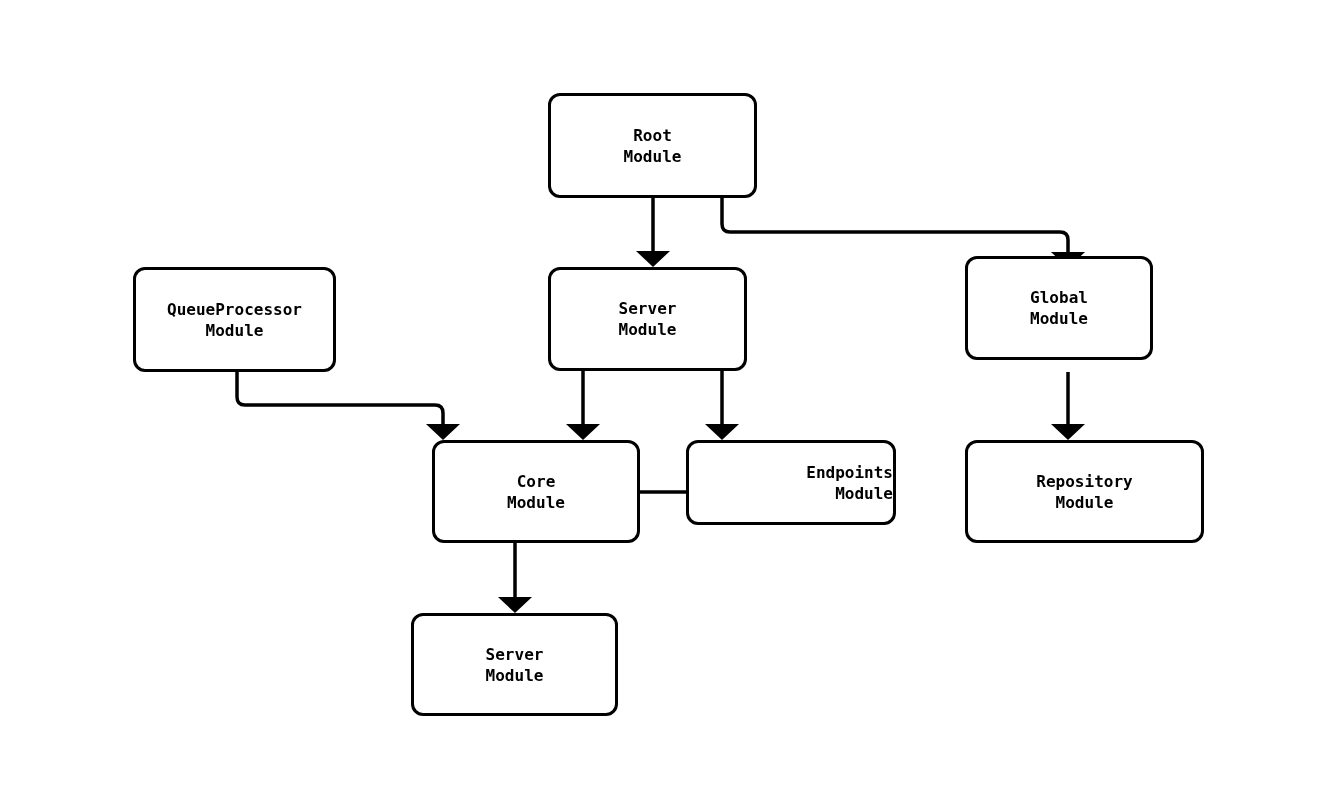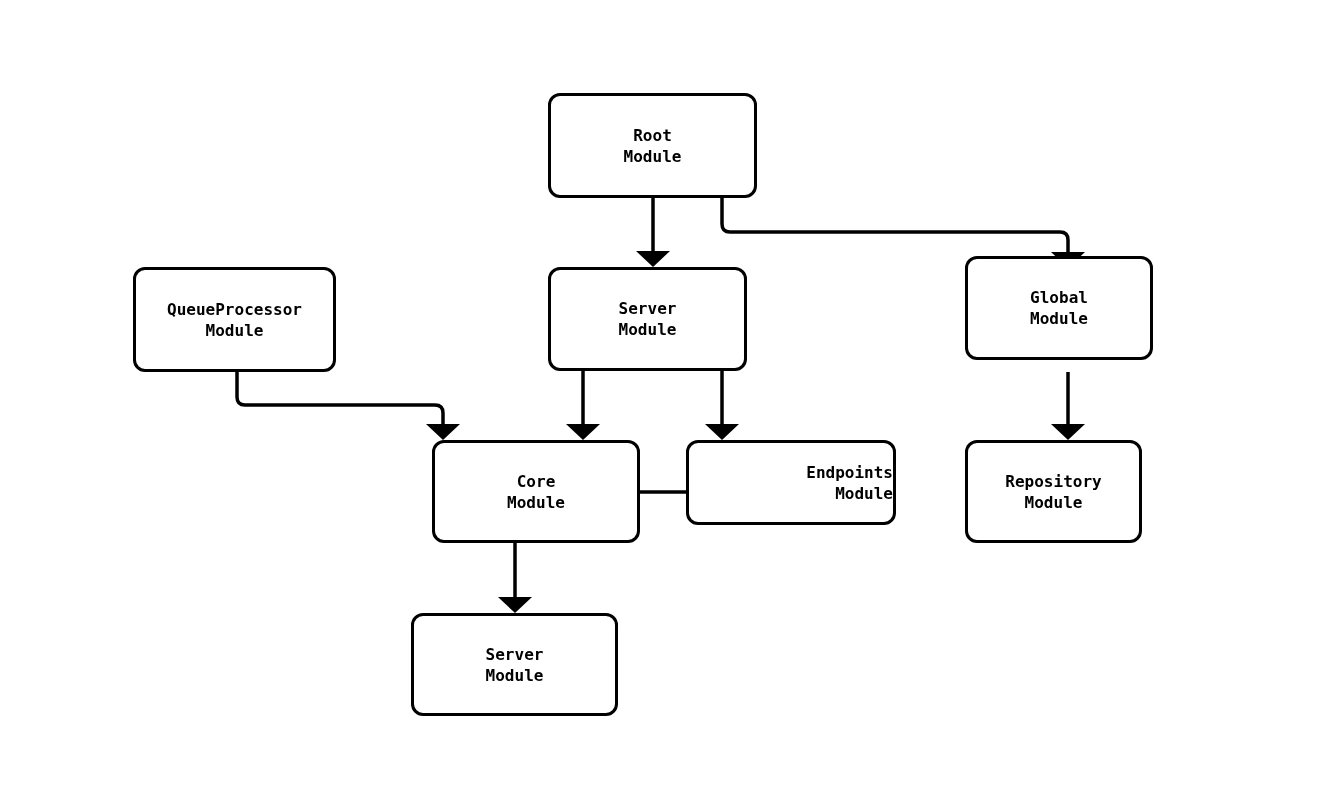--- a/index.html
+++ b/index.html
@@ -28,21 +28,21 @@
     color: var(--text, #000000);
     font-weight: bold; font-size: 16px; line-height: 21px;
     text-align: center; white-space: nowrap;
   }
   #node-root           { left: 548px; top:  93px; width: 209px; height: 105px; }
   #node-queueprocessor { left: 133px; top: 267px; width: 203px; height: 105px; }
   #node-server         { left: 548px; top: 267px; width: 199px; height: 104px; }
   #node-global         { left: 965px; top: 256px; width: 188px; height: 104px; }
   #node-core           { left: 410px; top: 440px; width: 208px; height: 103px; margin-left: 22px; }
   #node-endpoints      { left: 686px; top: 440px; width: 210px; height: 85px; align-items: flex-end; }
-  #node-repository     { left: 965px; top: 440px; width: 177px; height: 103px; }
+  #node-repository     { left: 965px; top: 440px; width: 239px; height: 103px; }
   #node-queue          { left: 411px; top: 613px; width: 207px; height: 103px; }
 </style>
 </head>
 <body>
 
 <div class="diagram">
 
   <svg class="edges" width="1337" height="809" viewBox="0 0 1337 809" aria-hidden="true">
 
     <g>

